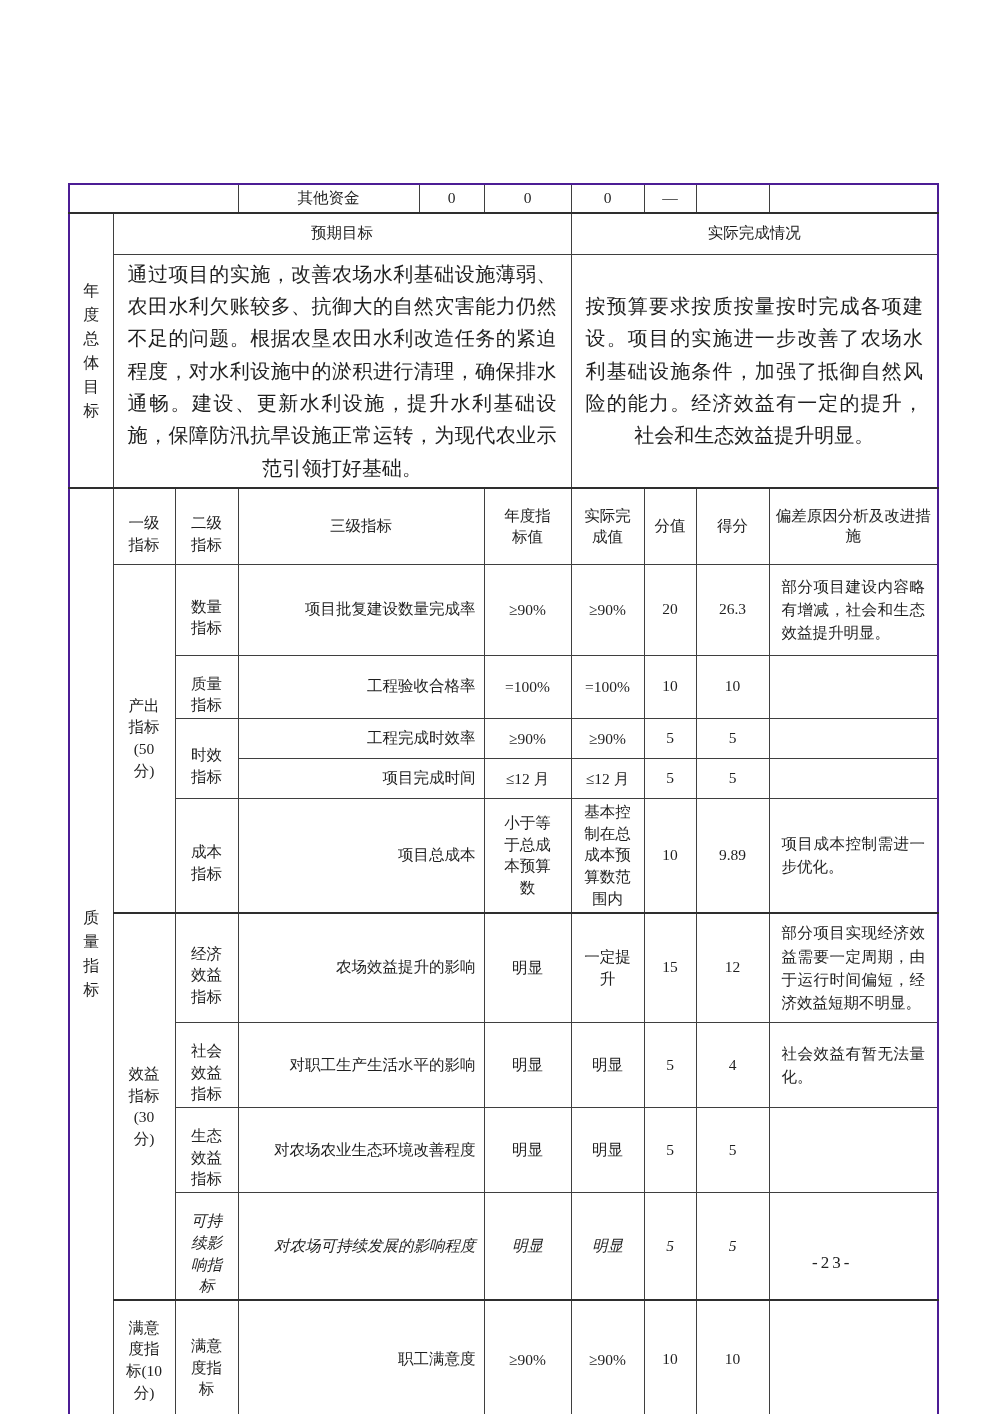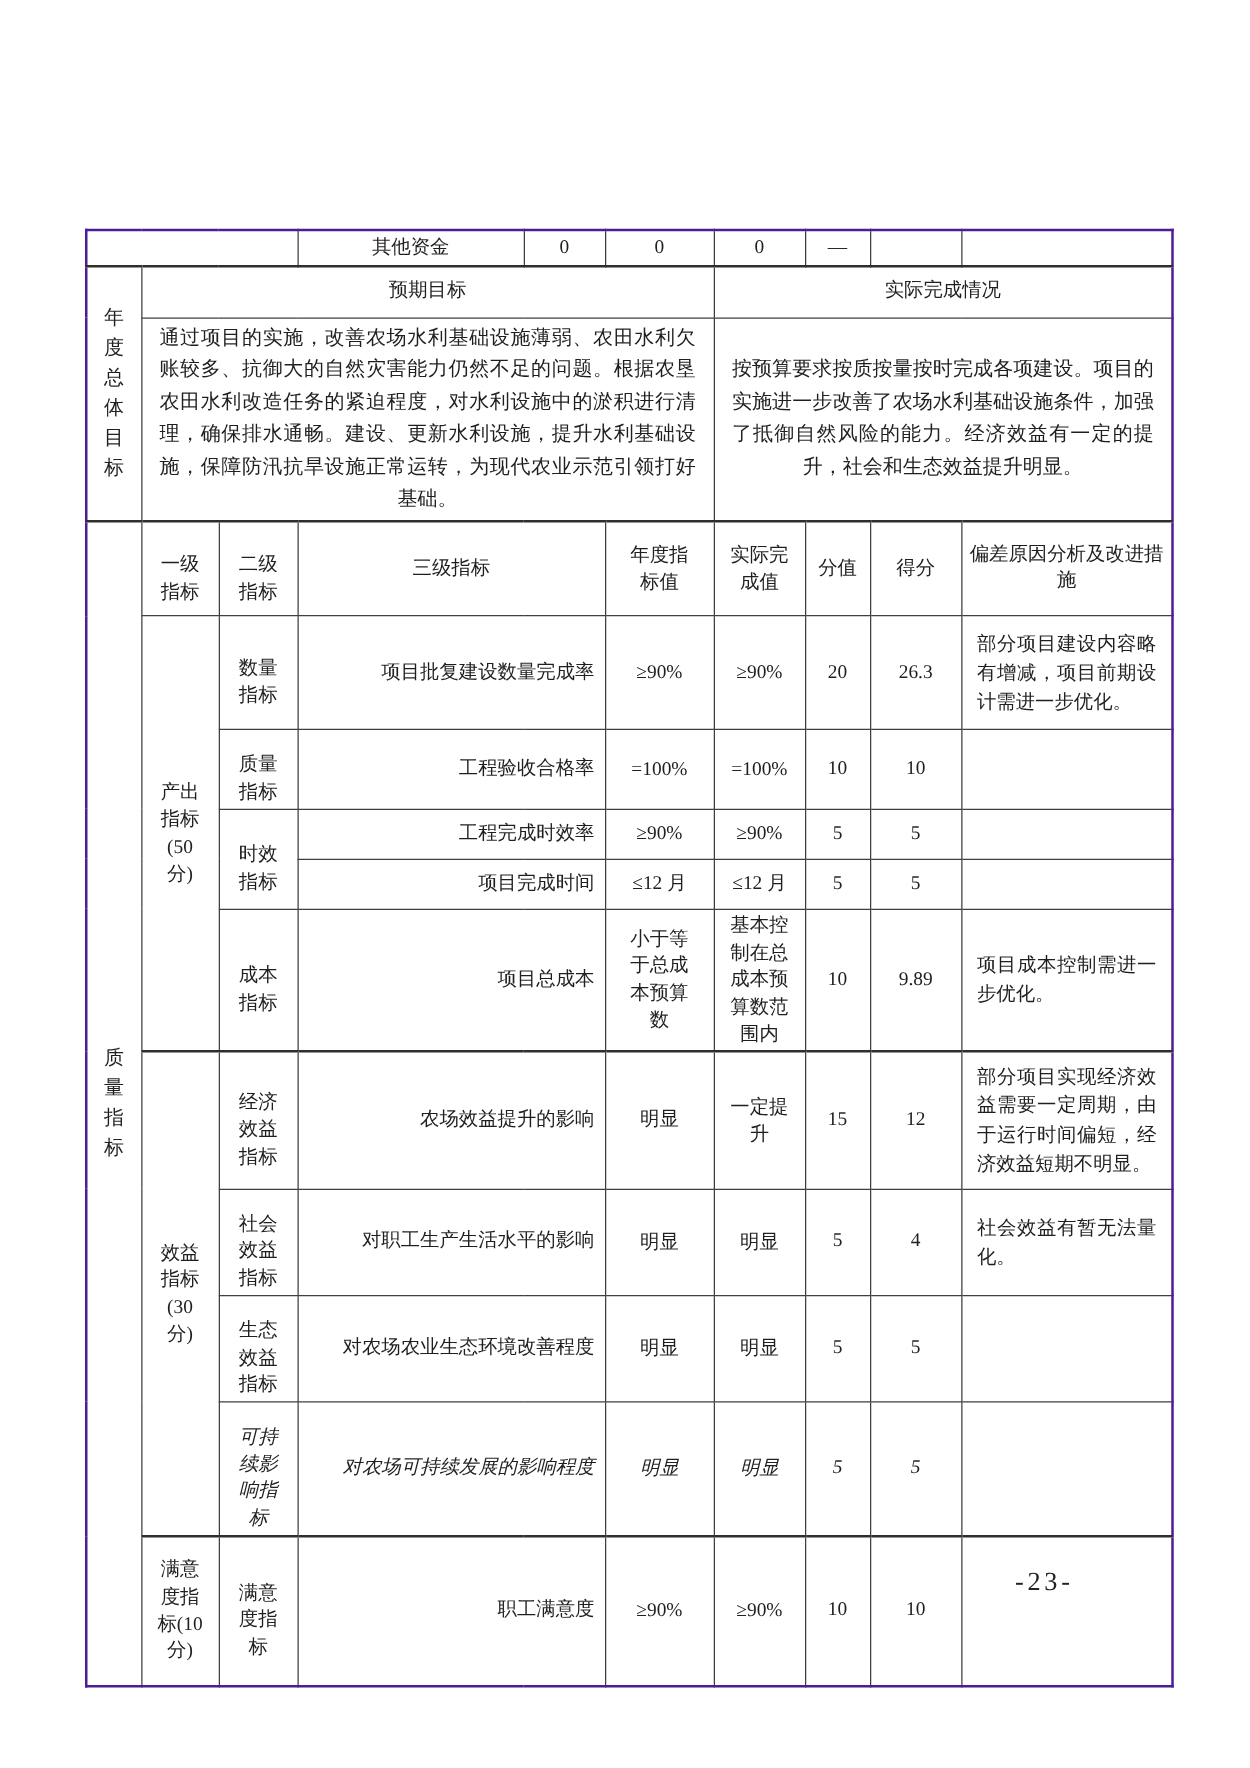--- a/index.html
+++ b/index.html
@@ -11,27 +11,27 @@
      padding:2px 4px;font-size:15.5px;line-height:1.35;word-break:break-word;}
   tr.sec td{border-top-width:2px;border-top-color:#2e2e2e;}
   
   tr.rA{height:29px;}  tr.rB{height:41px;}  tr.rC{height:133px;}
   tr.rD{height:76px;}  tr.rE{height:91px;}  tr.rF{height:50px;}
   tr.rG{height:40px;padding-left:36px;}  tr.rH{height:40px;}  tr.rI{height:107px;}
   tr.rJ{height:110px;} tr.rK{height:69px;}  tr.rL{height:63px;}
   tr.rM{height:88px;font-style:italic;}  tr.rN{height:120px;}
   
   .vh div{width:17px;margin:3px auto;line-height:1.5;font-size:16px;}
-  .para{font-size:16px;line-height:1.62;text-align:justify;text-align-last:center;padding:3px 14px;}
+  .para{font-size:20px;line-height:1.62;text-align:justify;text-align-last:center;padding:3px 14px;}
   .l3{text-align:right;padding-left:12px;padding-right:8px;}
   .dev{text-align:justify;text-align-last:left;padding:4px 12px;line-height:1.5;}
   .val{line-height:1.3;}
   span.wb{display:inline-block;vertical-align:middle;text-align:center;line-height:1.4;}
   .w2{width:33px;margin-top:15px;} .w25{width:40px;} .w3{width:48px;}
-  .pageno{position:absolute;left:812px;top:1253px;font-size:21px;letter-spacing:3px;color:#222;}
+  .pageno{position:absolute;left:812px;top:1253px;font-size:17px;letter-spacing:3px;color:#222;}
 </style>
 </head>
 <body>
 
 <div class="page">
   <table class="doc">
     <colgroup>
       <col style="width:44px">
         <col style="width:62px">
         <col style="width:63px">
@@ -84,21 +84,21 @@
     </tr>
 
     <tr class="rE">
       <td rowspan="5"><span class="wb w25">产出指标(50分)</span></td>
       <td><span class="wb w2">数量指标</span></td>
       <td colspan="2" class="l3">项目批复建设数量完成率</td>
       <td class="val">≥90%</td>
       <td class="val">≥90%</td>
       <td>20</td>
       <td>26.3</td>
-      <td class="dev">部分项目建设内容略有增减，项目前期设计需进一步优化。</td>
+      <td class="dev">部分项目建设内容略有增减，社会和生态效益提升明显。</td>
     </tr>
 
     <tr class="rF">
       <td><span class="wb w2">质量指标</span></td>
       <td colspan="2" class="l3">工程验收合格率</td>
       <td class="val">=100%</td>
       <td class="val">=100%</td>
       <td>10</td>
       <td>10</td>
       <td class="dev"></td>

